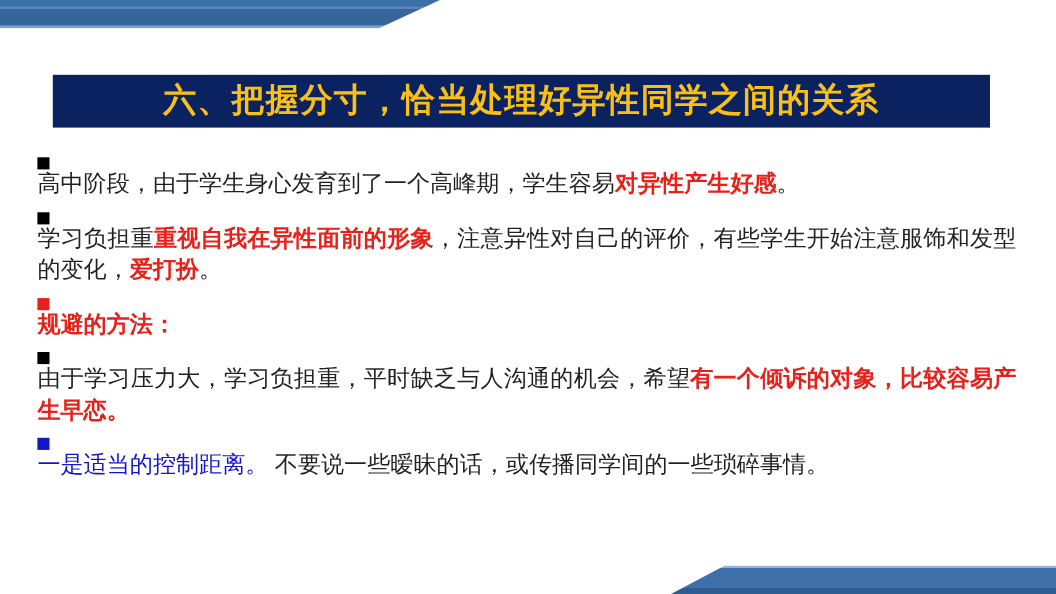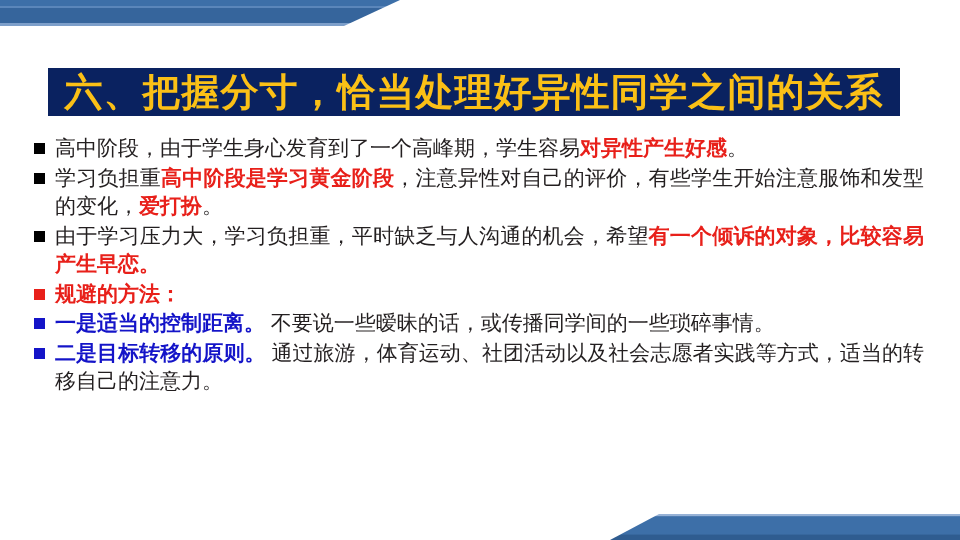--- a/index.html
+++ b/index.html
@@ -58,40 +58,41 @@
     top: 68px;
     width: 852px;
     height: 48px;
     background: #0a2260;
     display: flex;
     align-items: center;
     justify-content: center;
   }
   .title-text {
     color: #fbc016;
-    font-size: 38px;
+    font-size: 30px;
     font-weight: bold;
     letter-spacing: 1px;
     white-space: nowrap;
     line-height: 1;
   }
 
   
   .content {
     position: absolute;
     left: 34px;
     top: 134px;
     width: 890px;
   }
 
   .para {
     display: flex;
     align-items: flex-start;
     margin: 0 0 1px 0;
     line-height: 1.36;
+    flex-direction: column;
   }
   .bullet {
     flex: 0 0 auto;
     width: 11px;
     height: 11px;
     margin-top: 9px;
     margin-right: 10px;
   }
   .bullet.black { background: #000000; }
   .bullet.red   { background: #e8201a; }
@@ -99,21 +100,21 @@
 
   .ptext {
     flex: 1 1 auto;
     font-size: 21px;
     color: #231f20;
     text-align: justify;
     text-justify: inter-character;
   }
 
   .r-bold   { color: #e8201a; font-weight: bold; }
-  .b-bold   { color: #1414c8; font-weight: bold; }
+  .b-bold   { color: #1414c8; font-weight: normal; }
   .k        { color: #231f20; }
 </style>
 </head>
 <body>
 
 <div id="slide">
 
   <div class="top-bar"></div>
   <div class="bottom-bar"></div>
 
@@ -121,33 +122,29 @@
     <div class="title-text">六、把握分寸，恰当处理好异性同学之间的关系</div>
   </div>
 
   <div class="content">
       <div class="para">
         <span class="bullet black"></span>
         <div class="ptext"><span class="k">高中阶段，由于学生身心发育到了一个高峰期，学生容易</span><span class="r-bold">对异性产生好感</span><span class="k">。</span></div>
       </div>
       <div class="para">
         <span class="bullet black"></span>
-        <div class="ptext"><span class="k">学习负担重</span><span class="r-bold">高中阶段是学习黄金阶段</span><span class="k">，注意异性对自己的评价，有些学生开始注意服饰和发型的变化，</span><span class="r-bold">爱打扮</span><span class="k">。</span></div>
+        <div class="ptext"><span class="k">学习负担重</span><span class="r-bold">重视自我在异性面前的形象</span><span class="k">，注意异性对自己的评价，有些学生开始注意服饰和发型的变化，</span><span class="r-bold">爱打扮</span><span class="k">。</span></div>
+      </div>
+      <div class="para">
+        <span class="bullet red"></span>
+        <div class="ptext"><span class="r-bold">规避的方法：</span></div>
       </div>
       <div class="para">
         <span class="bullet black"></span>
         <div class="ptext"><span class="k">由于学习压力大，学习负担重，平时缺乏与人沟通的机会，希望</span><span class="r-bold">有一个倾诉的对象，比较容易产生早恋。</span></div>
       </div>
       <div class="para">
-        <span class="bullet red"></span>
-        <div class="ptext"><span class="r-bold">规避的方法：</span></div>
-      </div>
-      <div class="para">
         <span class="bullet blue"></span>
         <div class="ptext"><span class="b-bold">一是适当的控制距离。</span><span class="k"> 不要说一些暧昧的话，或传播同学间的一些琐碎事情。</span></div>
-      </div>
-      <div class="para">
-        <span class="bullet blue"></span>
-        <div class="ptext"><span class="b-bold">二是目标转移的原则。</span><span class="k"> 通过旅游，体育运动、社团活动以及社会志愿者实践等方式，适当的转移自己的注意力。</span></div>
       </div>
     </div>
 
 </div>
 
 </body></html>

